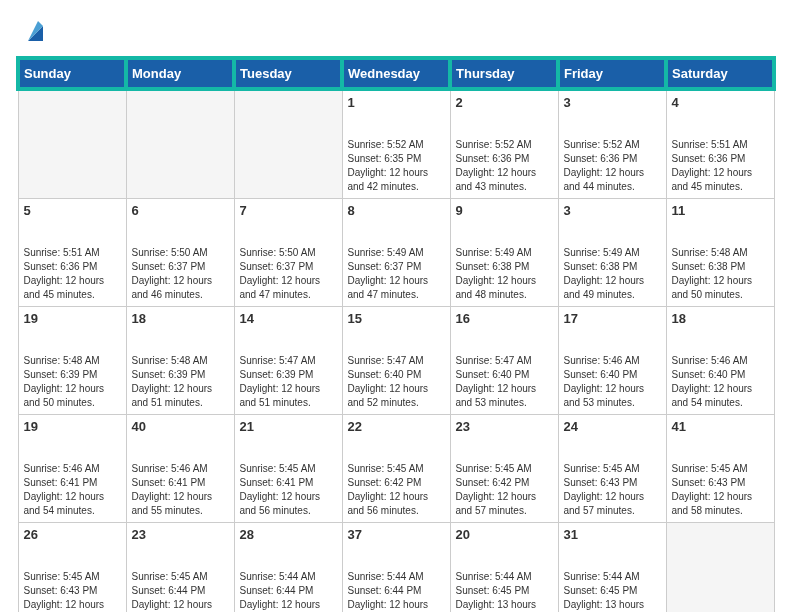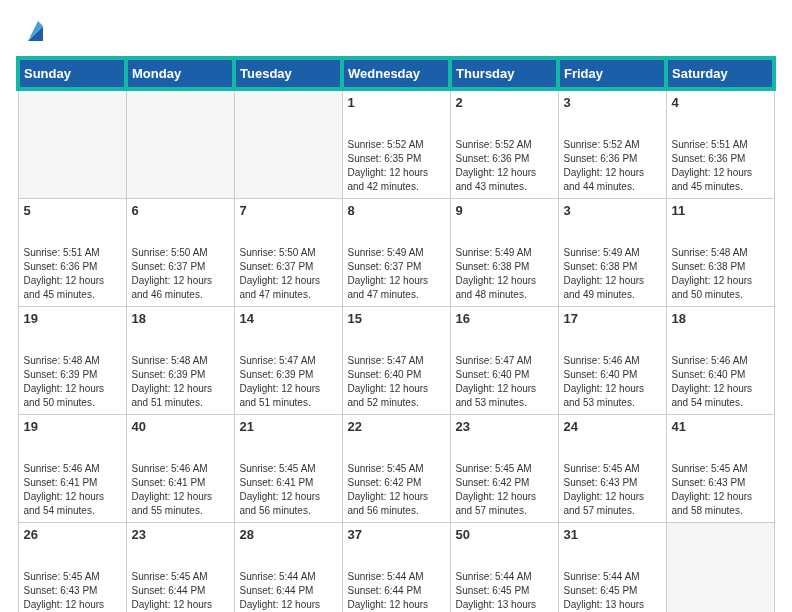--- a/index.html
+++ b/index.html
@@ -334,21 +334,21 @@
 and 59 minutes.</div>
         </td>
         <td>
           <div class="day-num">37</div>
           <div class="day-info" style="white-space: pre-line;">Sunrise: 5:44 AM
 Sunset: 6:44 PM
 Daylight: 12 hours
 and 59 minutes.</div>
         </td>
         <td>
-          <div class="day-num">50</div>
+          <div class="day-num">20</div>
           <div class="day-info" style="white-space: pre-line;">Sunrise: 5:44 AM
 Sunset: 6:45 PM
 Daylight: 13 hours
 and 0 minutes.</div>
         </td>
         <td>
           <div class="day-num">31</div>
           <div class="day-info" style="white-space: pre-line;">Sunrise: 5:44 AM
 Sunset: 6:45 PM
 Daylight: 13 hours

